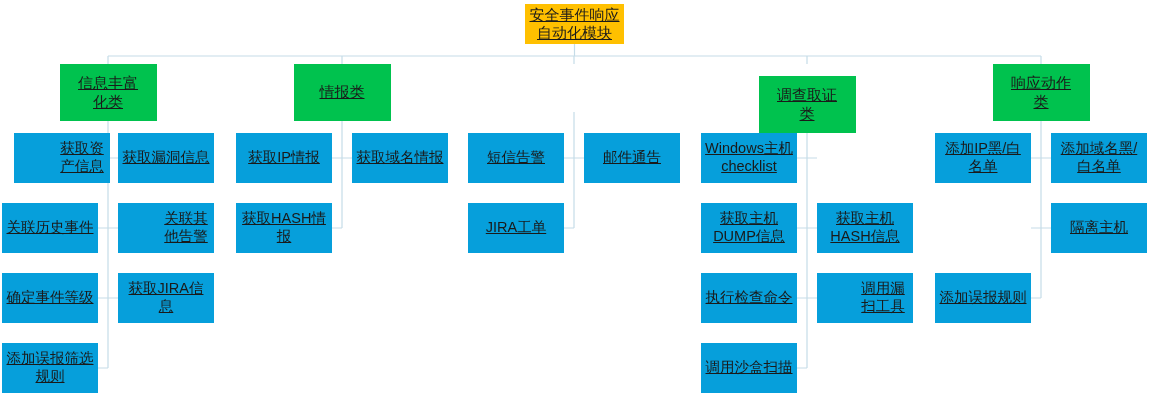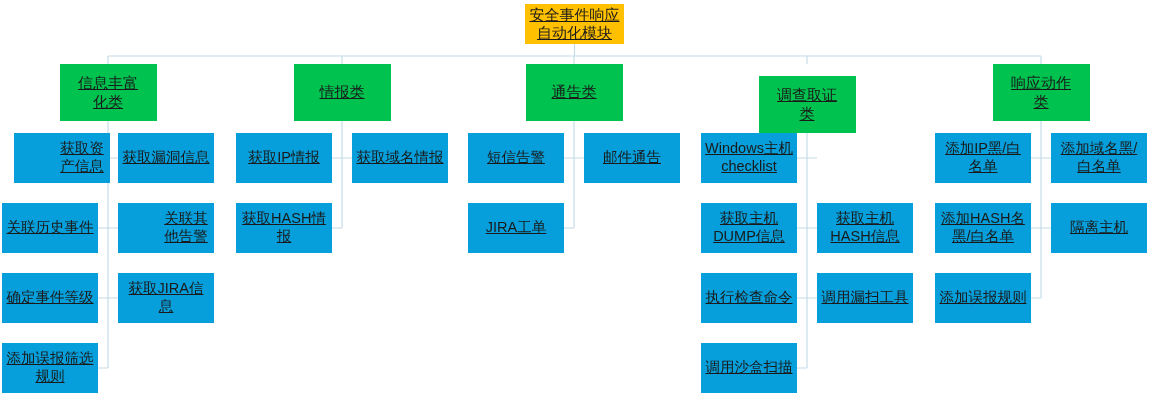--- a/index.html
+++ b/index.html
@@ -46,30 +46,28 @@
     <div class="node item" style="left: 2px; top: 203px;">关联历史事件</div>
     <div class="node item" style="left: 2px; top: 273px;">确定事件等级</div>
     <div class="node item" style="left: 2px; top: 343px;">添加误报筛选规则</div>
     <div class="node item" style="left: 118px; top: 133px;">获取漏洞信息</div>
     <div class="node item" style="left: 118px; top: 203px; padding-left: 44px;">关联其他告警</div>
     <div class="node item" style="left: 118px; top: 273px;">获取JIRA信息</div>
     <div class="node category" style="left: 293.5px; top: 64px;">情报类</div>
     <div class="node item" style="left: 236px; top: 133px;">获取IP情报</div>
     <div class="node item" style="left: 236px; top: 203px;">获取HASH情报</div>
     <div class="node item" style="left: 352px; top: 133px;">获取域名情报</div>
-    <div class="node category" style="left: 525.5px; top: 64px;">通告类</div>
     <div class="node item" style="left: 468px; top: 133px;">短信告警</div>
     <div class="node item" style="left: 468px; top: 203px;">JIRA工单</div>
     <div class="node item" style="left: 584px; top: 133px;">邮件通告</div>
     <div class="node category" style="left: 758.5px; top: 64px; margin-top: 12px;">调查取证类</div>
     <div class="node item" style="left: 701px; top: 133px;">Windows主机checklist</div>
     <div class="node item" style="left: 701px; top: 203px;">获取主机DUMP信息</div>
     <div class="node item" style="left: 701px; top: 273px;">执行检查命令</div>
     <div class="node item" style="left: 701px; top: 343px;">调用沙盒扫描</div>
     <div class="node item" style="left: 817px; top: 203px;">获取主机HASH信息</div>
-    <div class="node item" style="left: 817px; top: 273px;">调用漏扫工具</div>
+    <div class="node item" style="left: 817px; top: 273px; padding-left: 40px;">调用漏扫工具</div>
     <div class="node category" style="left: 992.5px; top: 64px;">响应动作类</div>
     <div class="node item" style="left: 935px; top: 133px;">添加IP黑/白名单</div>
-    <div class="node item" style="left: 935px; top: 203px;">添加HASH名黑/白名单</div>
     <div class="node item" style="left: 935px; top: 273px;">添加误报规则</div>
     <div class="node item" style="left: 1051px; top: 133px;">添加域名黑/白名单</div>
     <div class="node item" style="left: 1051px; top: 203px;">隔离主机</div>
   </div>
 
 </body></html>

